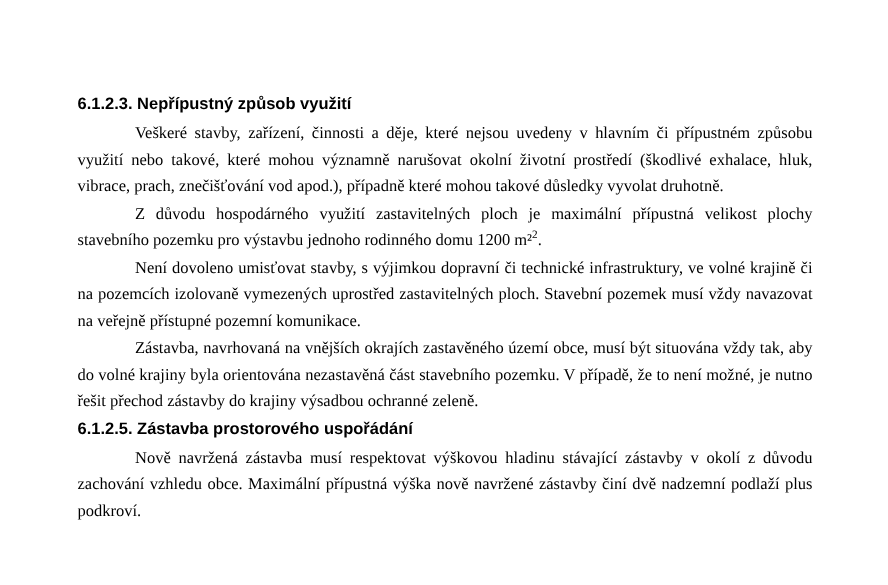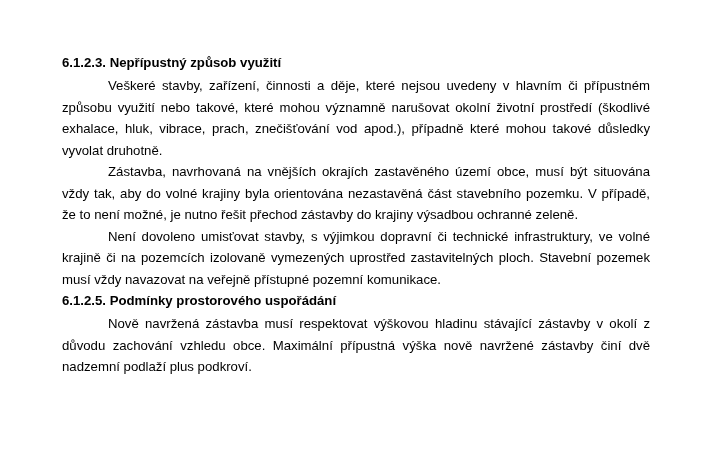--- a/index.html
+++ b/index.html
@@ -12,37 +12,38 @@
     background: #ffffff;
     font-family: "Liberation Sans", sans-serif;
     color: #000000;
     overflow: hidden;
   }
   .page {
     position: relative;
     width: 710px;
     height: 468px;
     box-sizing: border-box;
-    padding: 52px 60px 0 62px;
+    padding: 72px 60px 0 62px;
   }
   .heading {
     font-size: 13.2px;
     line-height: 21px;
     margin: 0 0 2px 0;
     text-align: left;
     white-space: nowrap;
   }
   .para {
     font-size: 13.2px;
     line-height: 21.5px;
     margin: 0;
     text-align: justify;
     text-justify: inter-word;
     text-indent: 46px;
     hyphens: none;
+    font-family: Liberation Serif, serif;
   }
   .block-gap {
     height: 0px;
   }
   sup {
     font-size: 9px;
     vertical-align: super;
     line-height: 0;
   }
 </style>
@@ -51,25 +52,26 @@
 
 <div class="page">
 
   <h2 class="heading">6.1.2.3. Nepřípustný způsob využití</h2>
 
   <p class="para">Veškeré stavby, zařízení, činnosti a děje, které nejsou uvedeny v hlavním či přípustném způsobu využití nebo takové, které mohou významně narušovat okolní životní prostředí (škodlivé exhalace, hluk, vibrace, prach, znečišťování vod apod.), případně které mohou takové důsledky vyvolat druhotně.</p>
 
   <div class="block-gap"></div>
 
 
+  <p class="para"><span>Z důvodu hospodárného využití zastavitelných ploch je maximální přípustná velikost plochy stavebního pozemku pro výstavbu jednoho rodinného domu 1200 m²</span><sup>2</sup><span>.</span></p>
+
+  <p class="para">Není dovoleno umisťovat stavby, s výjimkou dopravní či technické infrastruktury, ve volné krajině či na pozemcích izolovaně vymezených uprostřed zastavitelných ploch. Stavební pozemek musí vždy navazovat na veřejně přístupné pozemní komunikace.</p>
 
   <p class="para">Zástavba, navrhovaná na vnějších okrajích zastavěného území obce, musí být situována vždy tak, aby do volné krajiny byla orientována nezastavěná část stavebního pozemku. V případě, že to není možné, je nutno řešit přechod zástavby do krajiny výsadbou ochranné zeleně.</p>
-
-  <p class="para">Není dovoleno umisťovat stavby, s výjimkou dopravní či technické infrastruktury, ve volné krajině či na pozemcích izolovaně vymezených uprostřed zastavitelných ploch. Stavební pozemek musí vždy navazovat na veřejně přístupné pozemní komunikace.</p>
 
 
   <div class="block-gap"></div>
 
-  <h2 class="heading">6.1.2.5. Podmínky prostorového uspořádání</h2>
+  <h2 class="heading">6.1.2.5. Zástavba prostorového uspořádání</h2>
 
   <p class="para">Nově navržená zástavba musí respektovat výškovou hladinu stávající zástavby v okolí z důvodu zachování vzhledu obce. Maximální přípustná výška nově navržené zástavby činí dvě nadzemní podlaží plus podkroví.</p>
 
 </div>
 
 </body></html>

